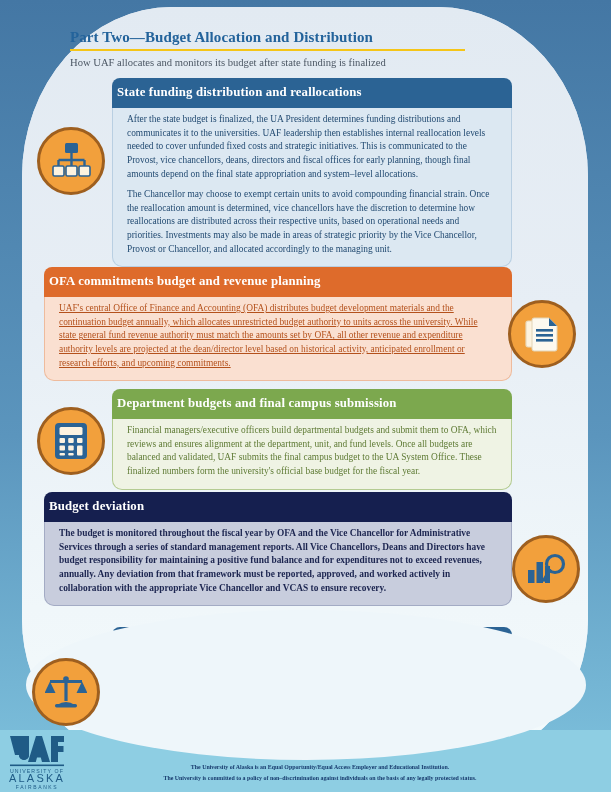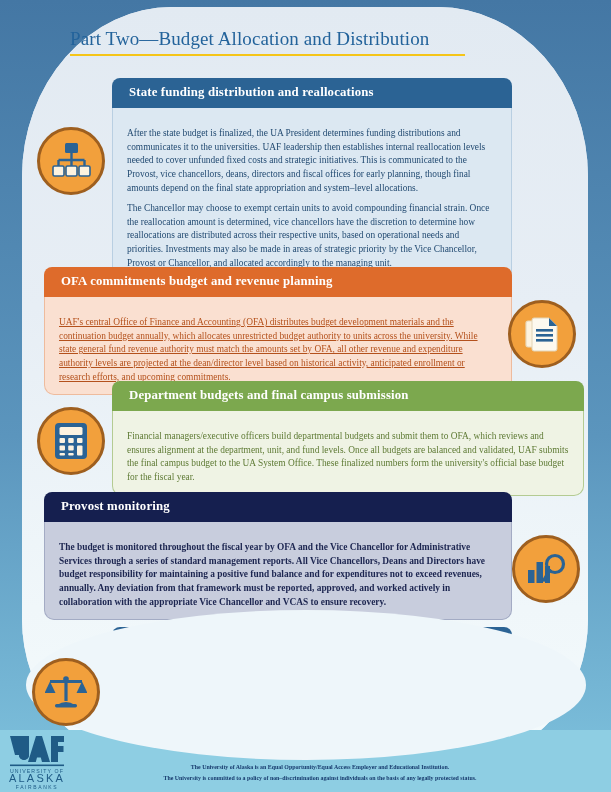--- a/index.html
+++ b/index.html
@@ -47,44 +47,44 @@
   }
   .footer-content{
     position:absolute;left:0;bottom:0;width:538px;height:62px;
   }
 
   
   .hdr{
     position:absolute; left:70px; top:28px; width:460px;
   }
   .hdr-title{
-    font-size:19px; font-weight:normal; color:#23639b;
+    font-size:15px; font-weight:bold; color:#23639b;
     letter-spacing:.1px; line-height:1.2;
   }
   .hdr-rule{
     margin-top:3px; height:2px; background:#f5c518; width:395px;
   }
   .hdr-sub{
     margin-top:6px; font-size:10.6px; color:#4b5663;
   }
 
   
   .sec{ position:absolute; }
   .sec-head{
     border-radius:8px 8px 0 0;
-    padding:7px 14px 8px 17px;
+    padding:7px 14px 8px 5px;
     color:#ffffff;
     font-size:12.8px;
     font-weight:bold;
     letter-spacing:.15px;
     box-sizing:border-box;
   }
   .sec-body{
     border-radius:0 0 10px 10px;
-    padding:19px 14px 10px 14px;
+    padding:5px 14px 10px 14px;
     box-sizing:border-box;
     font-size:9.4px;
     line-height:1.45;
   }
   .sec-body p{margin:0 0 7px 0;}
   .sec-body p:last-child{margin-bottom:0;}
 
   
   .v-blue  .sec-head{background:#2b6394;}
   .v-blue  .sec-body{background:#dce8f2;color:#234b72;border:1px solid #b9cfe2;border-top:none;}
@@ -122,20 +122,21 @@
 <body>
 
 <div id="poster">
 
   <div class="panel"></div>
   <div class="panel-inner-grad"></div>
 
   <div class="hdr">
     <div class="hdr-title">Part Two—Budget Allocation and Distribution</div>
     <div class="hdr-rule"></div>
+    <div class="hdr-sub">How UAF allocates and monitors its budget after state funding is finalized</div>
   </div>
 
   <div class="sec v-blue" style="left:112px;top:78px;width:400px;">
     <div class="sec-head">State funding distribution and reallocations</div>
     <div class="sec-body">
       <p>After the state budget is finalized, the UA President determines funding distributions and communicates it to the universities. UAF leadership then establishes internal reallocation levels needed to cover unfunded fixed costs and strategic initiatives. This is communicated to the Provost, vice chancellors, deans, directors and  fiscal offices for early planning, though final amounts depend on the final state appropriation and system–level allocations.</p>
       <p>The Chancellor may choose to exempt certain units to avoid compounding financial strain. Once the reallocation amount is determined, vice chancellors have the discretion to determine how reallocations are distributed across their respective units, based on operational needs and priorities. Investments may also be made in areas of strategic priority by the Vice Chancellor, Provost or Chancellor, and allocated accordingly to the managing unit.</p>
     </div>
   </div>
   <div class="icon-bubble" style="left:37px;top:127px;">
@@ -158,21 +159,21 @@
     <svg width="38" height="38" viewBox="0 0 38 38">
       <rect x="3" y="6" width="21" height="26" rx="2" fill="#fdf3e0" stroke="#e8d9bb" stroke-width="1.2"></rect>
       <path d="M11 3 h15 l8 8 v23 a2 2 0 0 1 -2 2 H11 a2 2 0 0 1 -2 -2 V5 a2 2 0 0 1 2 -2 z" fill="#fdf9ef" stroke="#e2d4b6" stroke-width="1"></path>
       <path d="M26 3 l8 8 h-8 z" fill="#2b6394"></path>
       <rect x="13" y="14" width="17" height="2.6" fill="#2b6394"></rect>
       <rect x="13" y="19" width="17" height="2.6" fill="#2b6394"></rect>
       <rect x="13" y="24" width="17" height="2.6" fill="#2b6394"></rect>
     </svg>
   </div>
 
-  <div class="sec v-green" style="left:112px;top:381px;width:472px;">
+  <div class="sec v-green" style="left:112px;top:389px;width:400px;">
     <div class="sec-head">Department budgets and final campus submission</div>
     <div class="sec-body">
       <p>Financial managers/executive officers build departmental budgets and submit them to OFA, which reviews and ensures alignment at the department, unit, and fund levels. Once all budgets are balanced and validated, UAF submits the final campus budget to the UA System Office. These finalized numbers form the university's official base budget for the fiscal year.</p>
     </div>
   </div>
   <div class="icon-bubble" style="left:37px;top:407px;">
     <svg width="34" height="38" viewBox="0 0 34 38">
       <rect x="1" y="1" width="32" height="36" rx="4" fill="#2b6394"></rect>
       <rect x="5.5" y="5" width="23" height="8" rx="1.5" fill="#fdf3e0"></rect>
       <rect x="5.5" y="16" width="5.5" height="5" rx="1" fill="#fdf3e0"></rect>
@@ -180,21 +181,21 @@
       <rect x="23" y="16" width="5.5" height="5" rx="1" fill="#fdf3e0"></rect>
       <rect x="5.5" y="23.5" width="5.5" height="5" rx="1" fill="#fdf3e0"></rect>
       <rect x="14.2" y="23.5" width="5.5" height="5" rx="1" fill="#fdf3e0"></rect>
       <rect x="23" y="23.5" width="5.5" height="10" rx="1" fill="#fdf3e0"></rect>
       <rect x="5.5" y="31" width="5.5" height="2.5" rx="1" fill="#fdf3e0"></rect>
       <rect x="14.2" y="31" width="5.5" height="2.5" rx="1" fill="#fdf3e0"></rect>
     </svg>
   </div>
 
   <div class="sec v-navy" style="left:44px;top:492px;width:468px;">
-    <div class="sec-head">Provost monitoring</div>
+    <div class="sec-head">Budget deviation</div>
     <div class="sec-body">
       <p>The budget is monitored throughout the fiscal year by OFA and the Vice Chancellor for Administrative Services through a series of standard management reports. All Vice Chancellors, Deans and Directors have budget responsibility for maintaining a positive fund balance and for expenditures not to exceed revenues, annually. Any deviation from that framework must be reported, approved, and worked actively in collaboration with the appropriate Vice Chancellor and VCAS to ensure recovery.</p>
     </div>
   </div>
   <div class="icon-bubble" style="left:512px;top:535px;">
     <svg width="40" height="34" viewBox="0 0 40 34">
       <rect x="2" y="18" width="6.5" height="13" fill="#2b6394"></rect>
       <rect x="10.5" y="10" width="6.5" height="21" fill="#2b6394"></rect>
       <rect x="19" y="14" width="5" height="17" fill="#2b6394"></rect>
       <circle cx="29" cy="12" r="8.5" fill="none" stroke="#2b6394" stroke-width="3.2"></circle>

